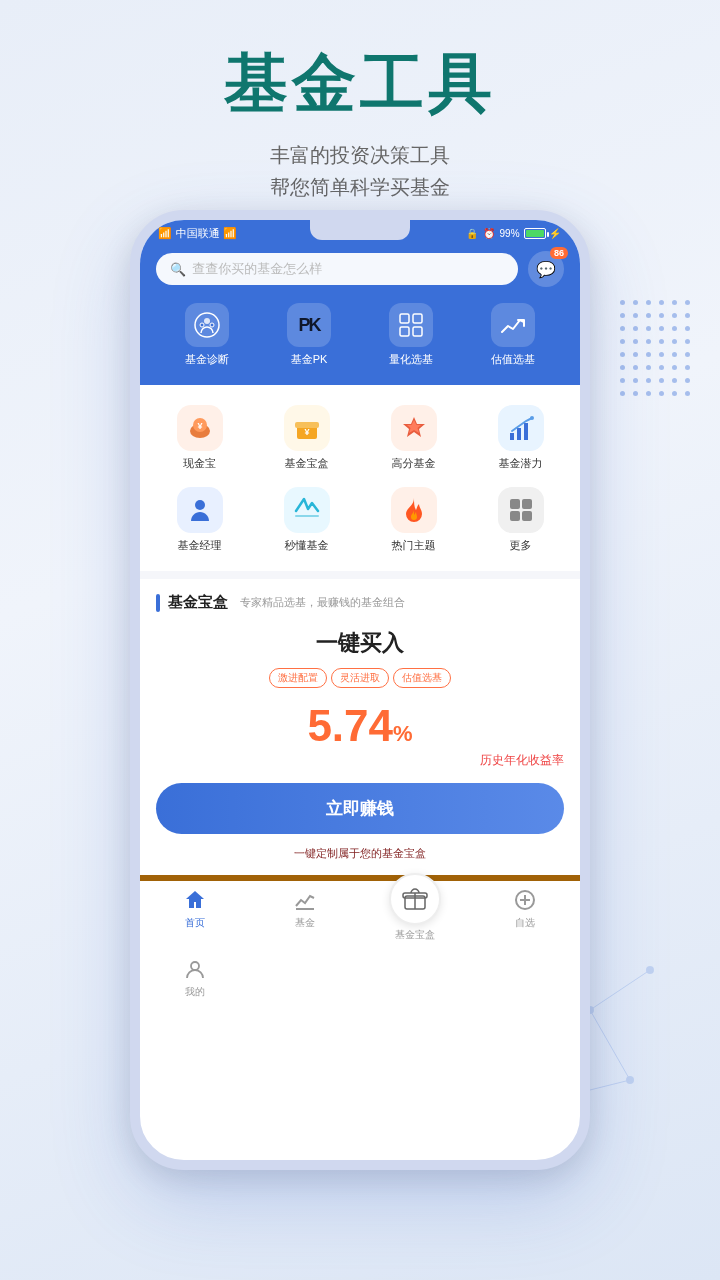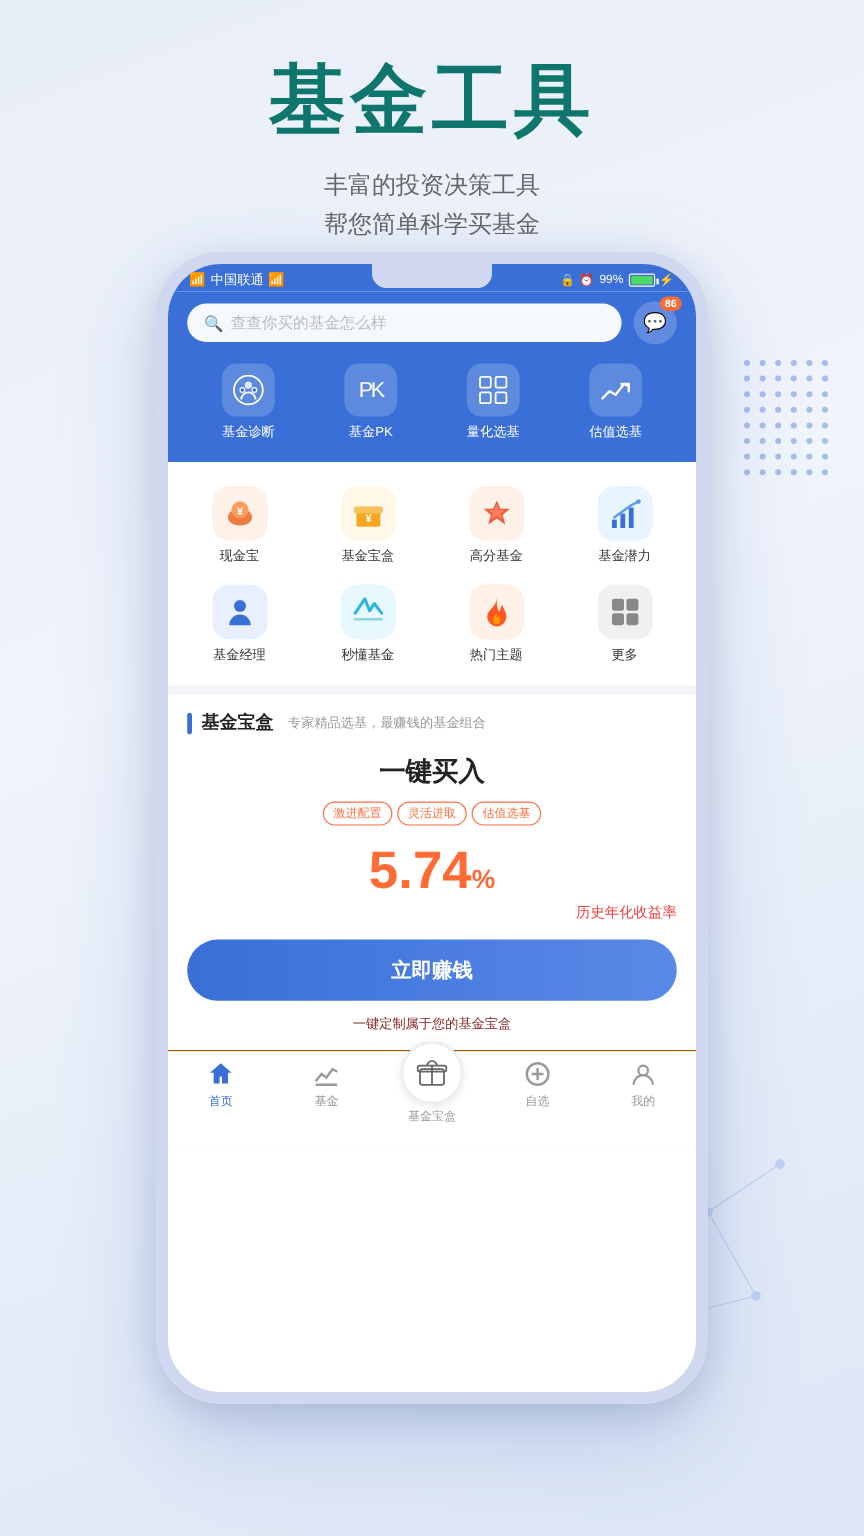--- a/index.html
+++ b/index.html
@@ -281,23 +281,23 @@
     }
     .customize-link {
       text-align: center;
       color: #7f1d1d;
       font-size: 11px;
     }
 
     
     .bottom-nav {
       background: white;
-      border-top: 1px solid #a16207;
+      border-top: 6px solid #a16207;
       display: grid;
-      grid-template-columns: repeat(5, 1fr);
+      grid-template-columns: repeat(4, 1fr);
       padding: 6px 0 8px;
     }
     .nav-item {
       display: flex;
       flex-direction: column;
       align-items: center;
       gap: 3px;
     }
     .nav-icon {
       width: 26px;
@@ -478,21 +478,21 @@
               <path d="M8 22c0-3.3 2.7-6 6-6s6 2.7 6 6" stroke="white" stroke-width="1.5" fill="none"></path>
               <circle cx="9" cy="14" r="2" fill="#3a6fd8" stroke="white" stroke-width="1"></circle>
               <circle cx="19" cy="14" r="2" fill="#3a6fd8" stroke="white" stroke-width="1"></circle>
             </svg>
           </div>
           <span class="tool-label">基金诊断</span>
         </div>
 
         <div class="tool-item">
           <div class="tool-icon-wrap">
-            <span style="color:#ffffff;font-weight:400;font-size:18px;letter-spacing:-2px;">PK</span>
+            <span style="color:#0f172a;font-weight:700;font-size:18px;letter-spacing:-2px;">PK</span>
           </div>
           <span class="tool-label">基金PK</span>
         </div>
 
         <div class="tool-item">
           <div class="tool-icon-wrap">
             <svg width="26" height="26" viewBox="0 0 26 26" fill="none">
               <rect x="2" y="2" width="9" height="9" rx="1.5" stroke="white" stroke-width="1.5" fill="none"></rect>
               <rect x="15" y="2" width="9" height="9" rx="1.5" stroke="white" stroke-width="1.5" fill="none"></rect>
               <rect x="2" y="15" width="9" height="9" rx="1.5" stroke="white" stroke-width="1.5" fill="none"></rect>

